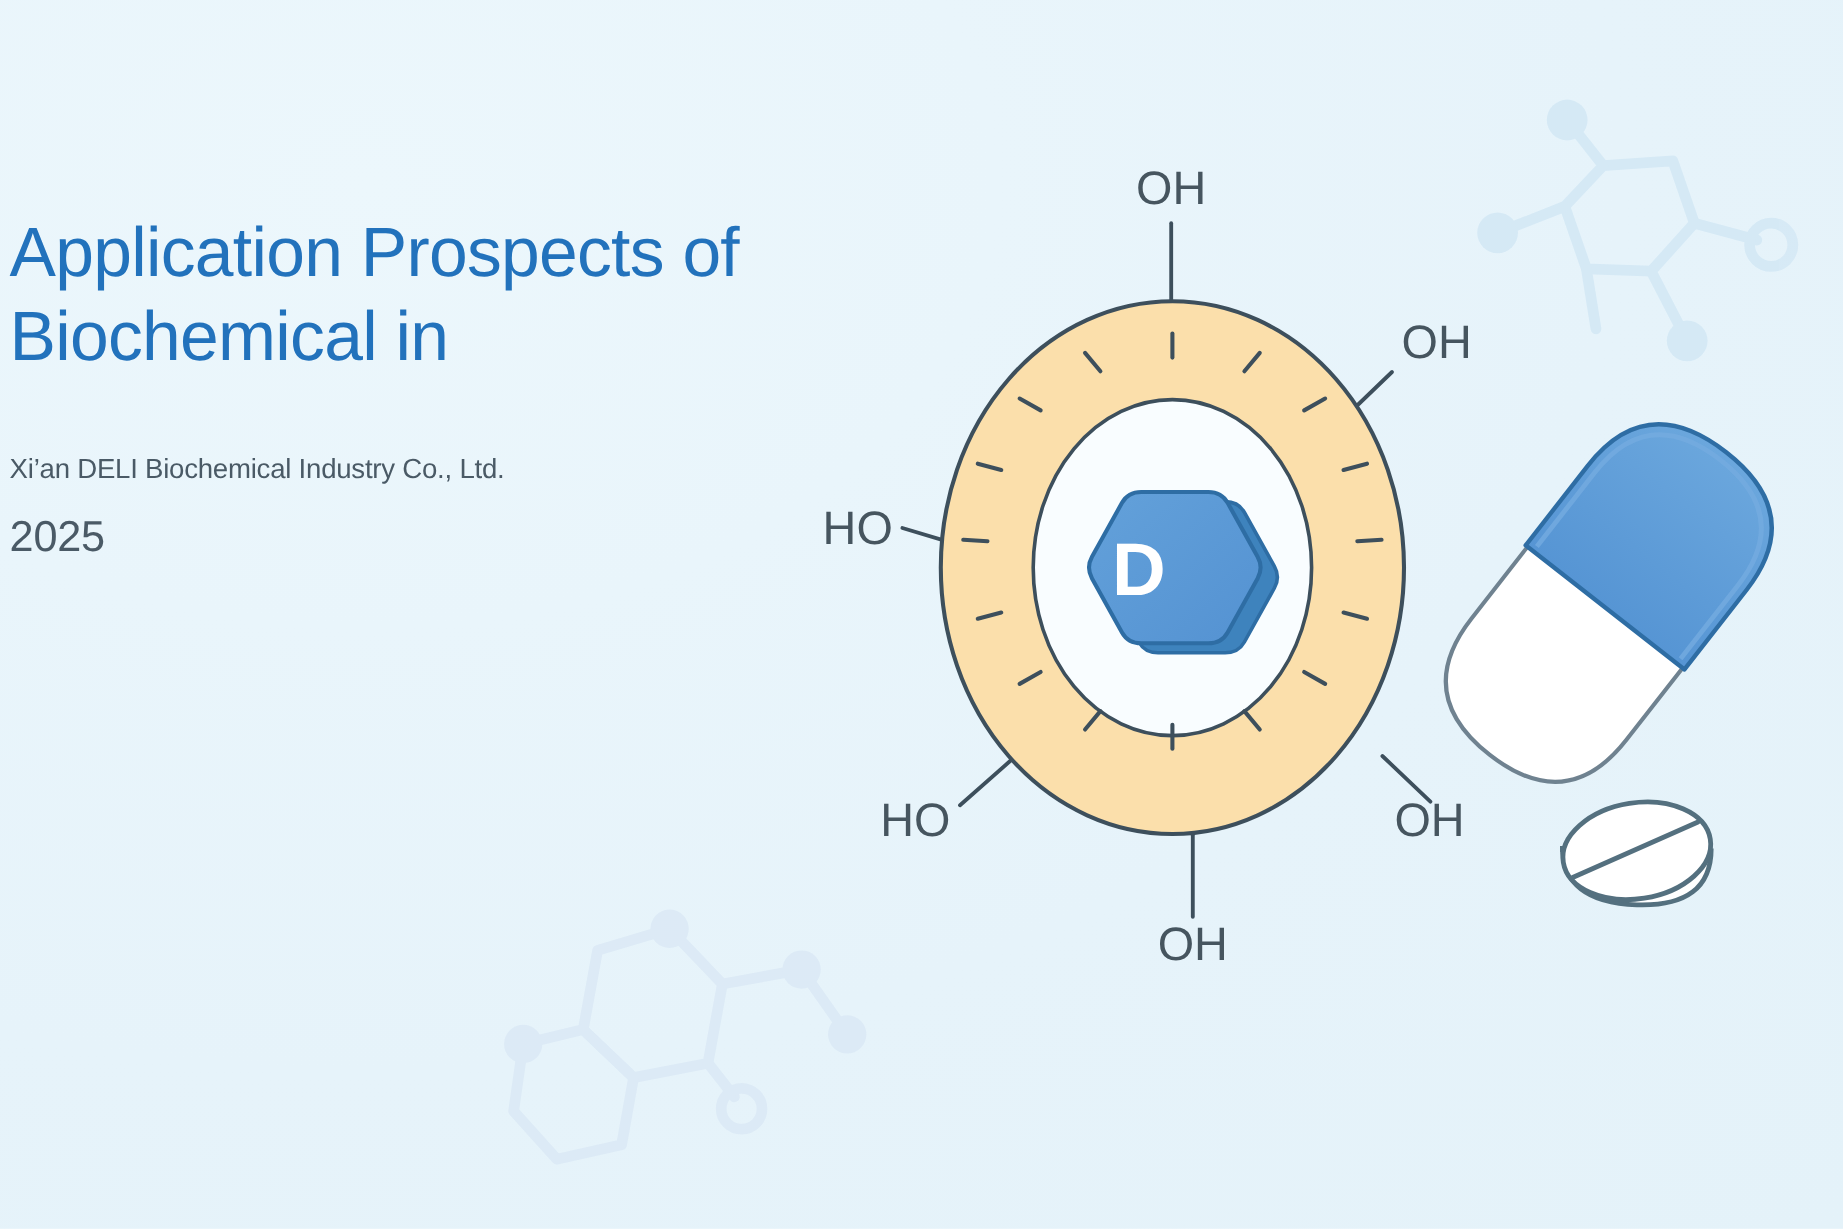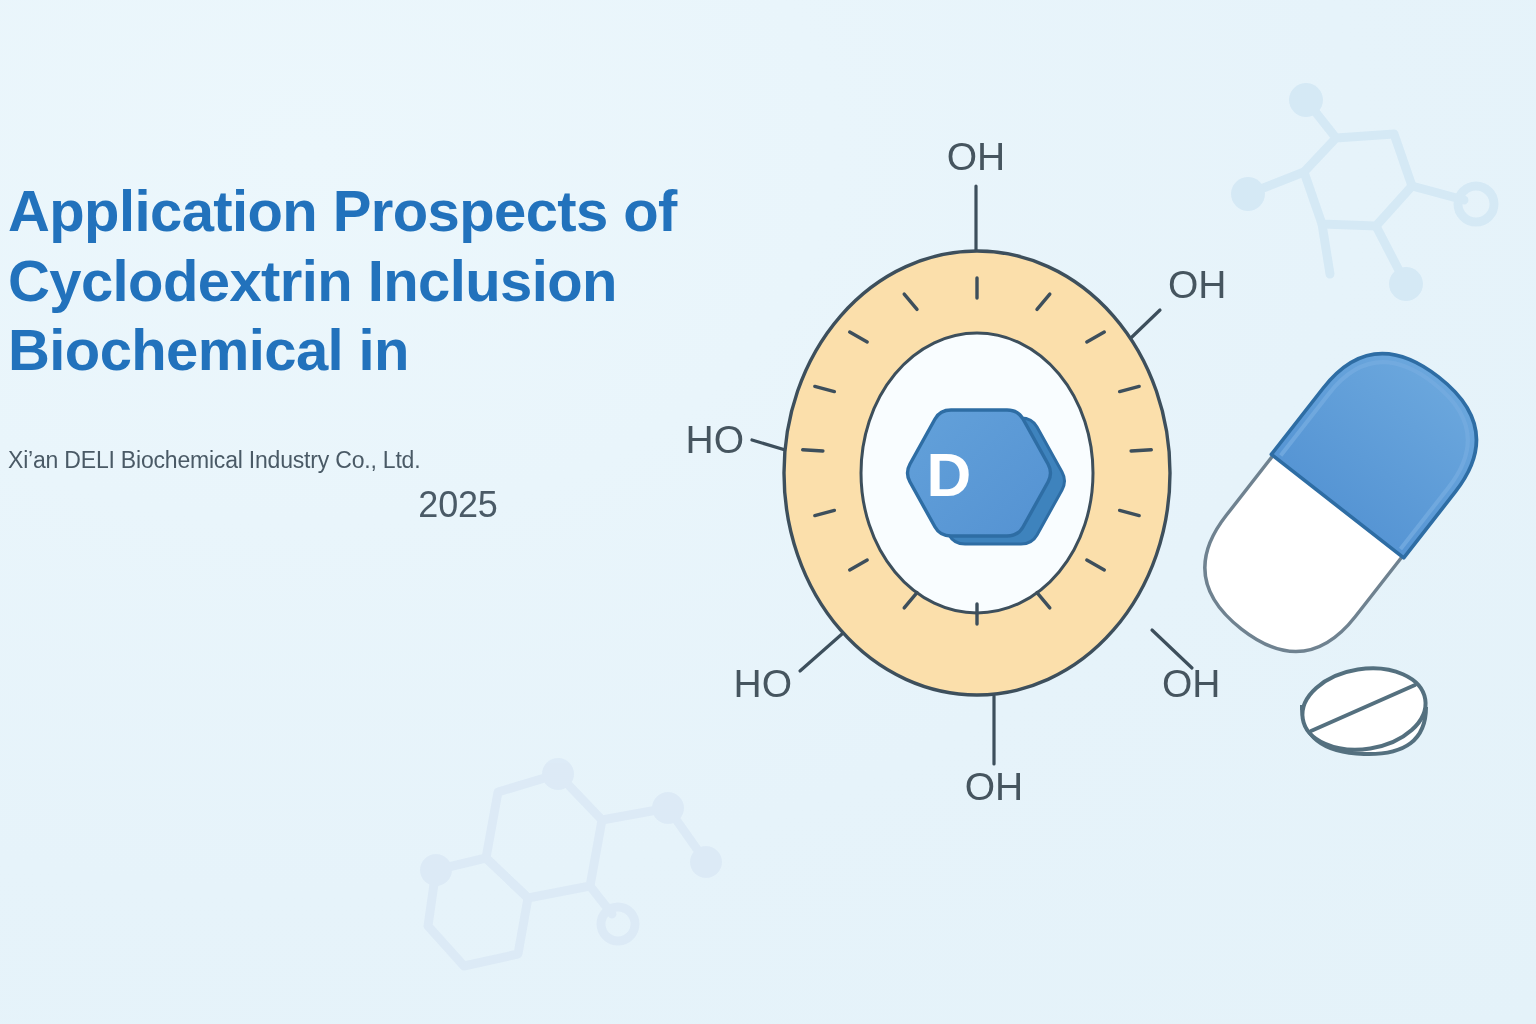--- a/index.html
+++ b/index.html
@@ -26,42 +26,41 @@
 
   
   #text-block {
     position:absolute;
     left:8px; top:176px;
     width:900px;
   }
   #page-title {
     color:#2272bc;
     font-size:58px;
-    font-weight:bold;
+    font-weight:normal;
     line-height:1.2;
     letter-spacing:-0.6px;
     font-stretch:condensed;
     width:880px;
   }
   #page-title .tl { display:block; white-space:nowrap; }
   #org-name {
     margin-top:62px;
     color:#4a5a66;
     font-size:23px;
     font-weight:normal;
     letter-spacing:-0.2px;
     white-space:nowrap;
   }
   #year {
-    margin-top:10px;
+    margin-top:22px;
     color:#4a5a66;
     font-size:36px;
     font-weight:normal;
     letter-spacing:-0.2px;
-    text-align:center;
   }
 
   
   #graphic { position:absolute; left:0; top:0; width:1536px; height:1024px; }
   svg { display:block; overflow:visible; }
   .oh-label {
     font-family:"Liberation Sans", sans-serif;
     font-size:39px;
     fill:#46555f;
     letter-spacing:0px;
@@ -104,21 +103,20 @@
       <circle cx="268" cy="42" r="16" fill="#dceaf6" stroke="none"></circle>
       <circle cx="306" cy="96" r="16" fill="#dceaf6" stroke="none"></circle>
       <circle cx="36" cy="104" r="16" fill="#dceaf6" stroke="none"></circle>
       <circle cx="218" cy="158" r="17"></circle>
     </g>
   </svg>
 
   <div id="text-block">
     <h1 id="page-title">
       <span class="tl">Application Prospects of</span>
-      <span class="tl">Cyclodextrin Inclusion</span>
       <span class="tl">Biochemical in</span>
     </h1>
     <div id="org-name">Xi’an DELI Biochemical Industry Co., Ltd.</div>
     <div id="year">2025</div>
   </div>
 
   <svg id="graphic" width="1536" height="1024" viewBox="0 0 1536 1024">
 
     <defs>
       <linearGradient id="capGrad" x1="0" y1="0" x2="0" y2="1">

